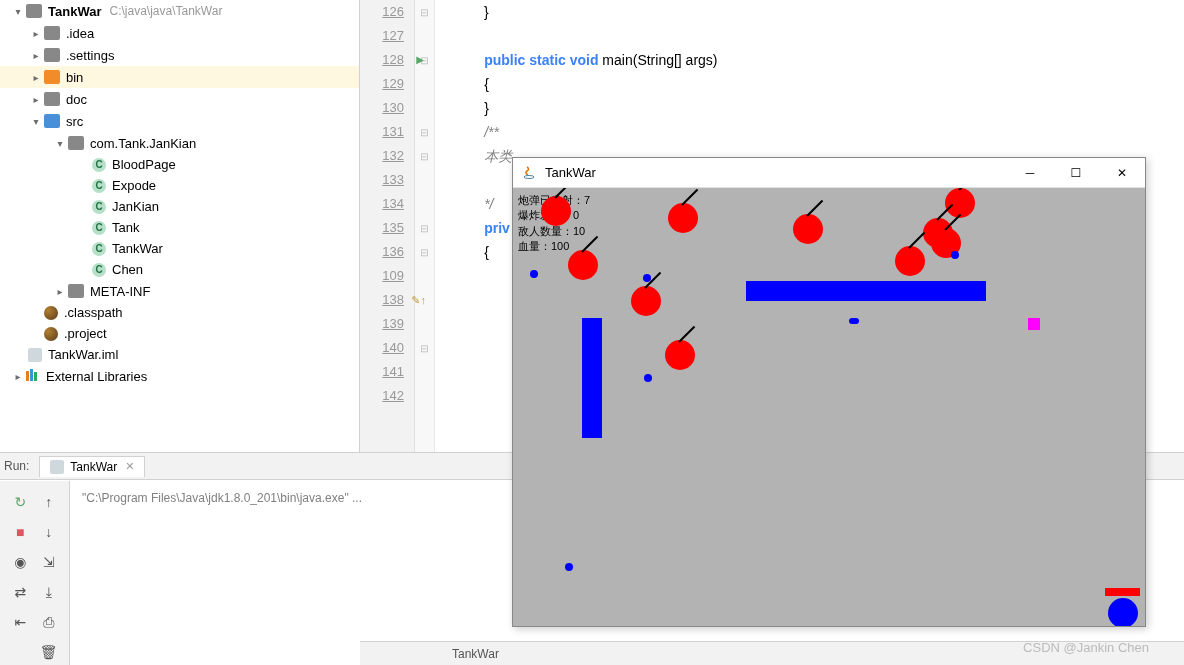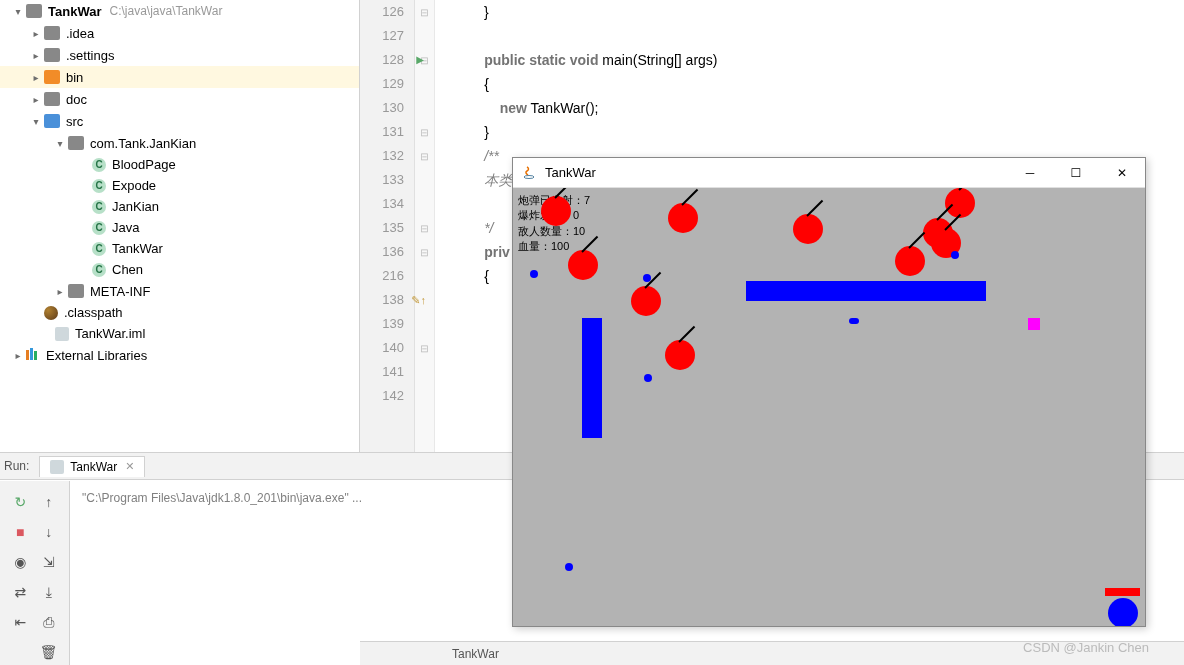--- a/index.html
+++ b/index.html
@@ -20,29 +20,29 @@
     .eclipse-icon { width: 14px; height: 14px; border-radius: 50%; background: radial-gradient(circle at 30% 30%, #b08030, #5c3a1a); margin-right: 6px; }
     .module-icon { width: 14px; height: 14px; background: #cfd8dc; margin-right: 6px; border-radius: 2px; }
     .lib-icon { width: 14px; height: 14px; margin-right: 6px; display: inline-flex; }
     .tree-label { color: #000; }
     .tree-path { color: #999; margin-left: 8px; font-size: 12px; }
     .tree-item.bold .tree-label { font-weight: bold; }
     
     
     .editor { flex: 1; display: flex; background: #fff; position: relative; }
     .gutter { width: 55px; background: #f2f2f2; text-align: right; padding-right: 10px; color: #999; font-family: 'Consolas', monospace; font-size: 13px; border-right: 1px solid #e0e0e0; }
-    .gutter-line { height: 24px; line-height: 24px; position: relative; }
+    .gutter-line { height: 24px; line-height: 24px; position: relative; text-decoration: underline; }
     .run-marker { position: absolute; right: -20px; color: #59a869; font-size: 10px; }
     .edit-marker { position: absolute; right: -22px; color: #c49b3f; font-size: 11px; }
     .gutter-fold { width: 20px; background: #f8f8f8; border-right: 1px solid #e8e8e8; }
     .fold-line { height: 24px; display: flex; align-items: center; justify-content: center; }
     .fold-mark { color: #bbb; font-size: 10px; }
     .code-area { flex: 1; font-family: 'Consolas', monospace; font-size: 14px; padding-left: 18px; }
     .code-line { height: 24px; line-height: 24px; white-space: pre; }
-    .kw { color: #737373; font-weight: bold; }
+    .kw { color: #3b82f6; font-weight: bold; }
     .plain { color: #000; }
     .comment { color: #808080; font-style: italic; }
     
     .editor-tabs { position: absolute; bottom: 0; left: 360px; right: 0; height: 24px; background: #f2f2f2; border-top: 1px solid #d1d1d1; display: flex; align-items: center; padding-left: 80px; }
     .editor-tab { padding: 2px 12px; color: #555; font-size: 12px; }
     
     
     .run-panel { height: 213px; border-top: 1px solid #d1d1d1; display: flex; }
     .run-header { position: absolute; top: 452px; left: 0; right: 0; height: 28px; background: #f2f2f2; border-top: 1px solid #d1d1d1; border-bottom: 1px solid #d1d1d1; display: flex; align-items: center; padding-left: 4px; }
     .run-title { color: #555; font-size: 12px; margin-right: 10px; }
@@ -124,40 +124,44 @@
     <div class="tree-item" style="padding-left:92px">
       <span class="class-icon">C</span>
       <span class="tree-label">Expode</span>
     </div>
     <div class="tree-item" style="padding-left:92px">
       <span class="class-icon">C</span>
       <span class="tree-label">JanKian</span>
     </div>
     <div class="tree-item" style="padding-left:92px">
       <span class="class-icon">C</span>
-      <span class="tree-label">Java</span>
+      <span class="tree-label">Tank</span>
     </div>
     <div class="tree-item" style="padding-left:92px">
       <span class="class-icon">C</span>
       <span class="tree-label">TankWar</span>
     </div>
     <div class="tree-item" style="padding-left:92px">
       <span class="class-icon">C</span>
       <span class="tree-label">Chen</span>
     </div>
     <div class="tree-item" style="padding-left:52px">
       <span class="tree-arrow">▸</span>
       <span class="folder-icon folder-gray"></span>
       <span class="tree-label">META-INF</span>
     </div>
     <div class="tree-item" style="padding-left:44px">
       <span class="eclipse-icon"></span>
       <span class="tree-label">.classpath</span>
     </div>
-    <div class="tree-item" style="padding-left:55px">
+    <div class="tree-item" style="padding-left:44px">
+      <span class="eclipse-icon"></span>
+      <span class="tree-label">.project</span>
+    </div>
+    <div class="tree-item" style="padding-left:28px">
       <span class="module-icon"></span>
       <span class="tree-label">TankWar.iml</span>
     </div>
     <div class="tree-item" style="padding-left:10px">
       <span class="tree-arrow">▸</span>
       <span class="lib-icon">
         <svg viewBox="0 0 14 14">
             <rect x="0" y="2" width="3" height="10" fill="#e67e22"></rect>
             <rect x="4" y="0" width="3" height="12" fill="#3498db"></rect>
             <rect x="8" y="3" width="3" height="9" fill="#27ae60"></rect>
@@ -173,21 +177,21 @@
       <div class="gutter-line">127</div>
       <div class="gutter-line">128<span class="run-marker">▶</span></div>
       <div class="gutter-line">129</div>
       <div class="gutter-line">130</div>
       <div class="gutter-line">131</div>
       <div class="gutter-line">132</div>
       <div class="gutter-line">133</div>
       <div class="gutter-line">134</div>
       <div class="gutter-line">135</div>
       <div class="gutter-line">136</div>
-      <div class="gutter-line">216</div>
+      <div class="gutter-line">109</div>
       <div class="gutter-line">138<span class="edit-marker">✎↑</span></div>
       <div class="gutter-line">139</div>
       <div class="gutter-line">140</div>
       <div class="gutter-line">141</div>
       <div class="gutter-line">142</div>
     </div>
     <div class="gutter-fold">
       <div class="fold-line">
           <span class="fold-mark">⊟</span>
         </div>
@@ -218,21 +222,20 @@
           <span class="fold-mark">⊟</span>
         </div>
       <div class="fold-line"></div>
       <div class="fold-line"></div>
     </div>
     <div class="code-area">
       <div class="code-line"><span class="plain">        }</span></div>
       <div class="code-line"></div>
       <div class="code-line">        <span class="kw">public static void</span><span class="plain"> main(String[] args)</span></div>
       <div class="code-line">        <span class="plain">{</span></div>
-      <div class="code-line">            <span class="kw">new</span><span class="plain"> TankWar();</span></div>
       <div class="code-line">        <span class="plain">}</span></div>
       <div class="code-line">        <span class="comment">/** </span></div>
       <div class="code-line">        <span class="comment">本类</span></div>
       <div class="code-line"></div>
       <div class="code-line">        <span class="comment">*/</span></div>
       <div class="code-line">        <span class="kw">priv</span></div>
       <div class="code-line">        <span class="plain">{</span></div>
       <div class="code-line"></div>
       <div class="code-line"></div>
       <div class="code-line"></div>

